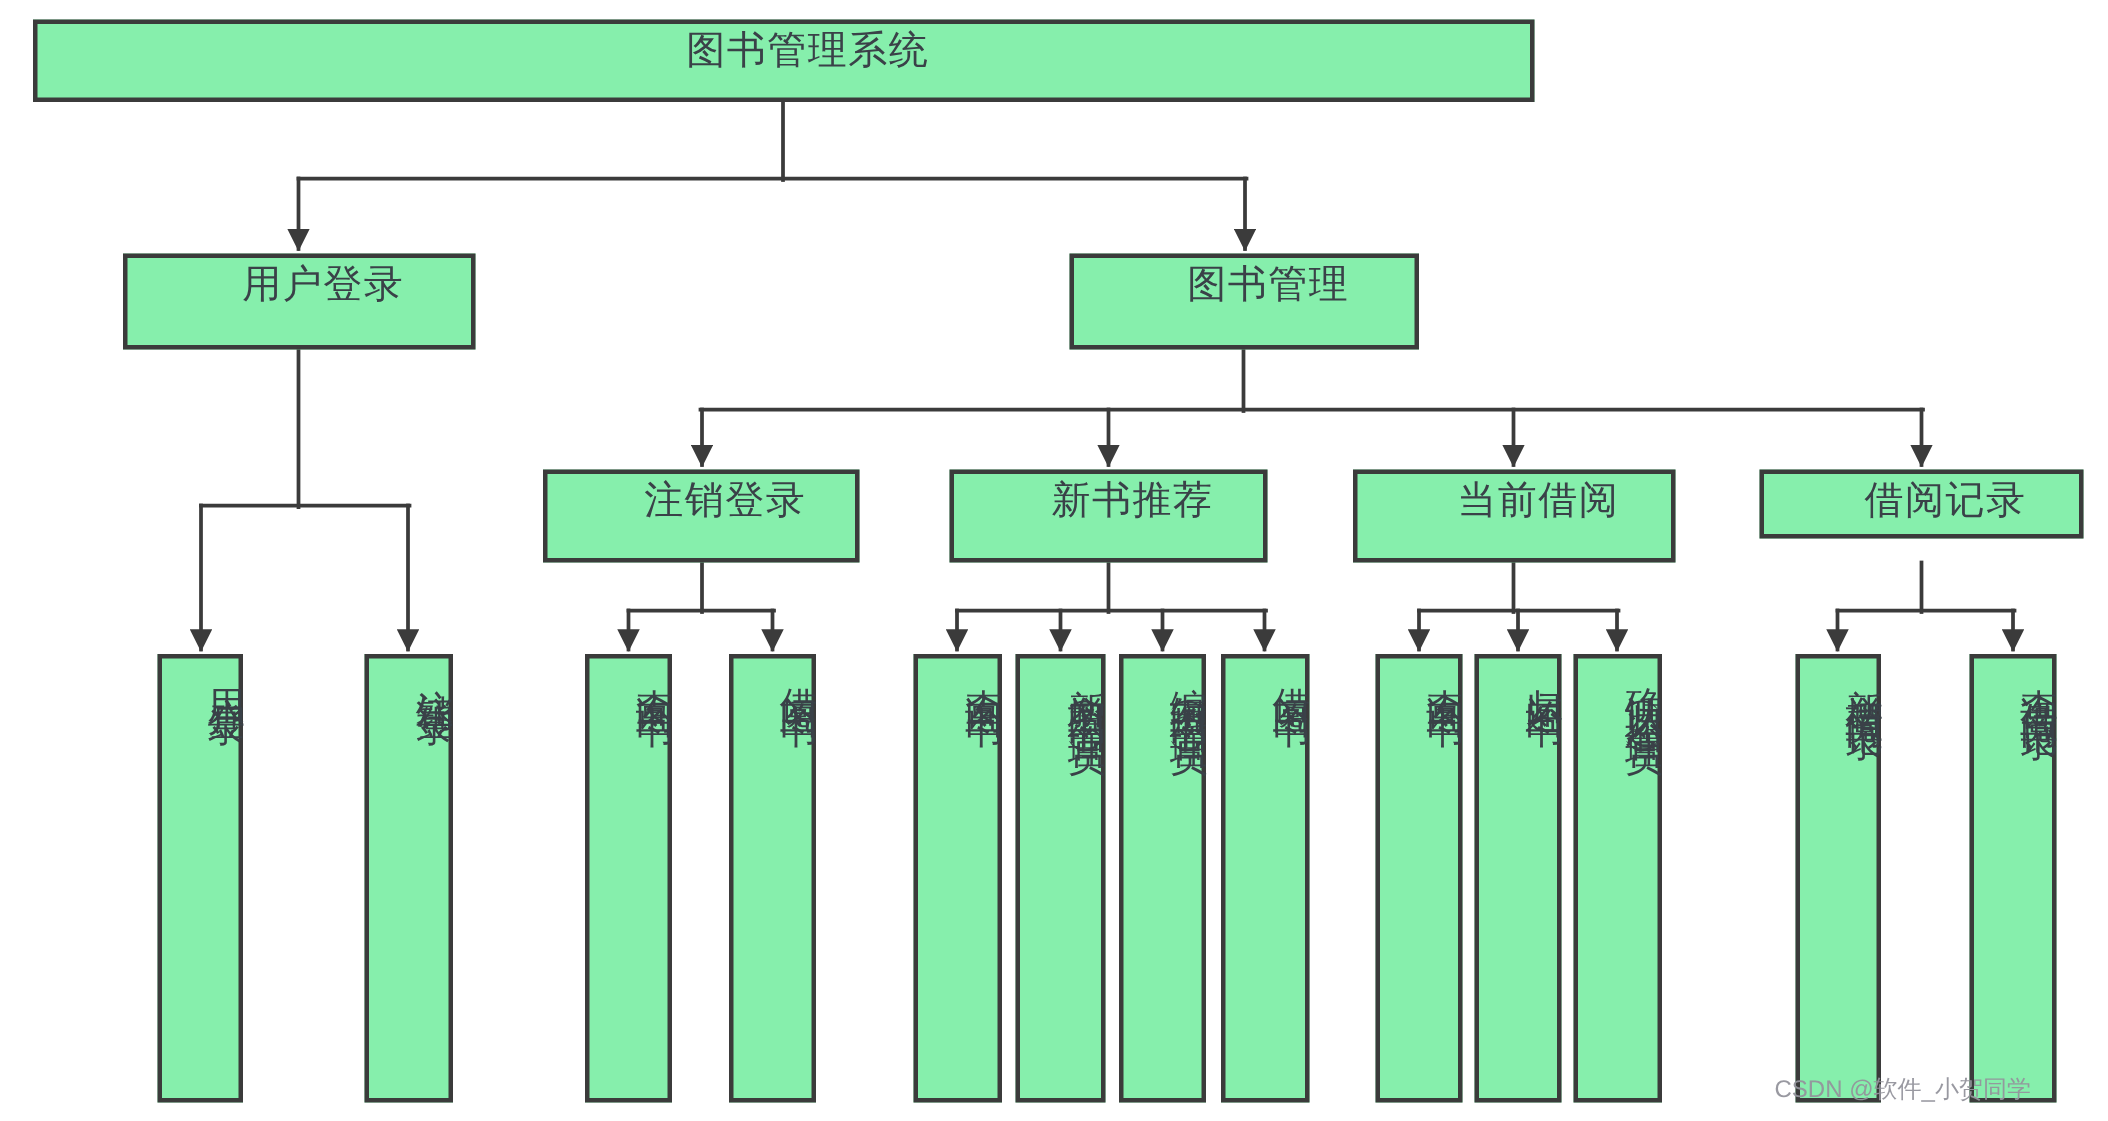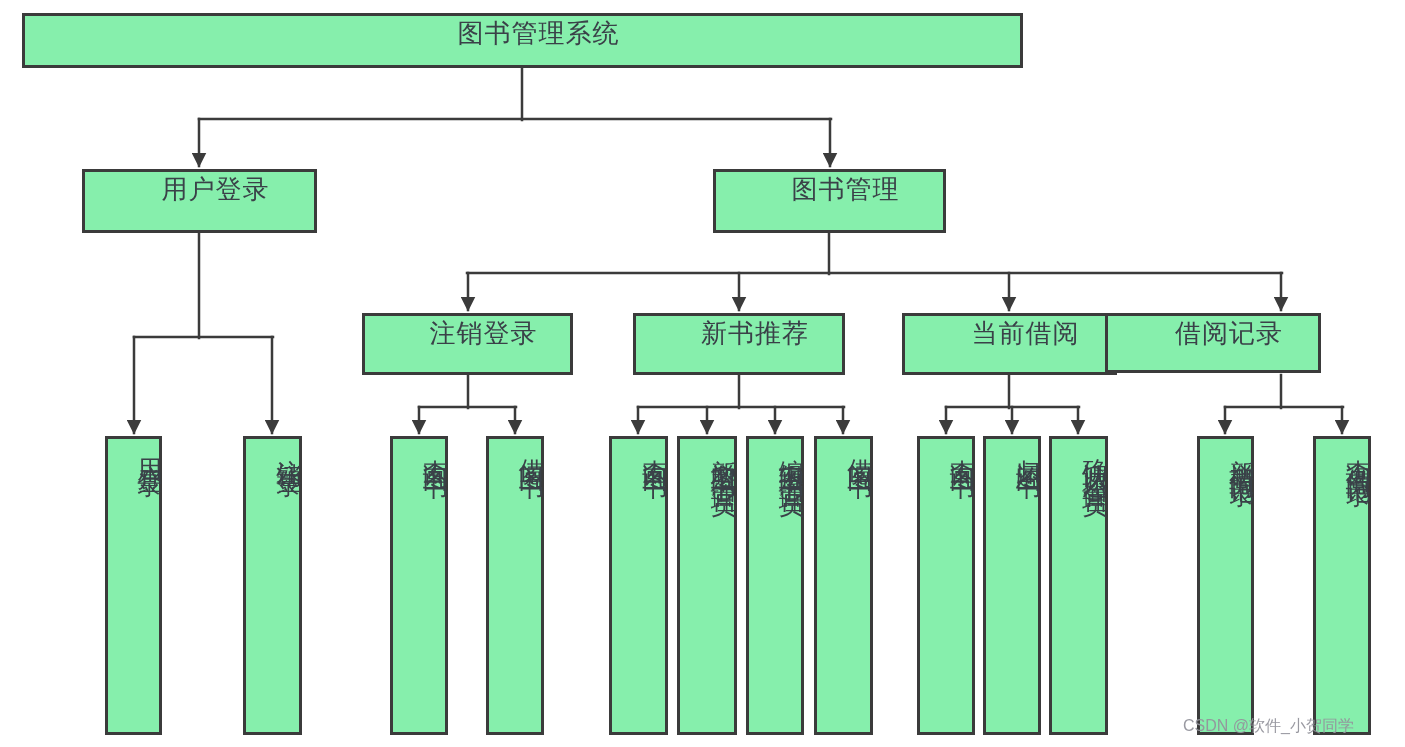--- a/index.html
+++ b/index.html
@@ -51,21 +51,21 @@
     letter-spacing: 5px;
     white-space: nowrap;
   }
   
   .root        { left: 22px;   top: 13px;  width: 1001px; height: 55px; }
   .n-user      { left: 82px;   top: 169px; width: 235px;  height: 64px; }
   .n-bookmgmt  { left: 713px;  top: 169px; width: 233px;  height: 64px; font-family: Liberation Mono, monospace; }
   .n-newbook   { left: 362px;  top: 313px; width: 211px;  height: 62px; }
   .n-borrow    { left: 633px;  top: 313px; width: 212px;  height: 62px; }
   .n-current   { left: 902px;  top: 313px; width: 215px;  height: 62px; }
-  .n-records   { left: 1105px; top: 313px; width: 216px;  height: 60px; }
+  .n-records   { left: 1173px; top: 313px; width: 216px;  height: 46px; }
   .leaf        { top: 436px; height: 299px; }
   .lf-1a { left: 105px;  width: 57px; }
   .lf-1b { left: 243px;  width: 59px; }
   .lf-2a { left: 390px;  width: 58px; }
   .lf-2b { left: 486px;  width: 58px; }
   .lf-3a { left: 609px;  width: 59px; }
   .lf-3b { left: 677px;  width: 60px; }
   .lf-3c { left: 746px;  width: 58px; }
   .lf-3d { left: 814px;  width: 59px; }
   .lf-4a { left: 917px;  width: 58px; }

